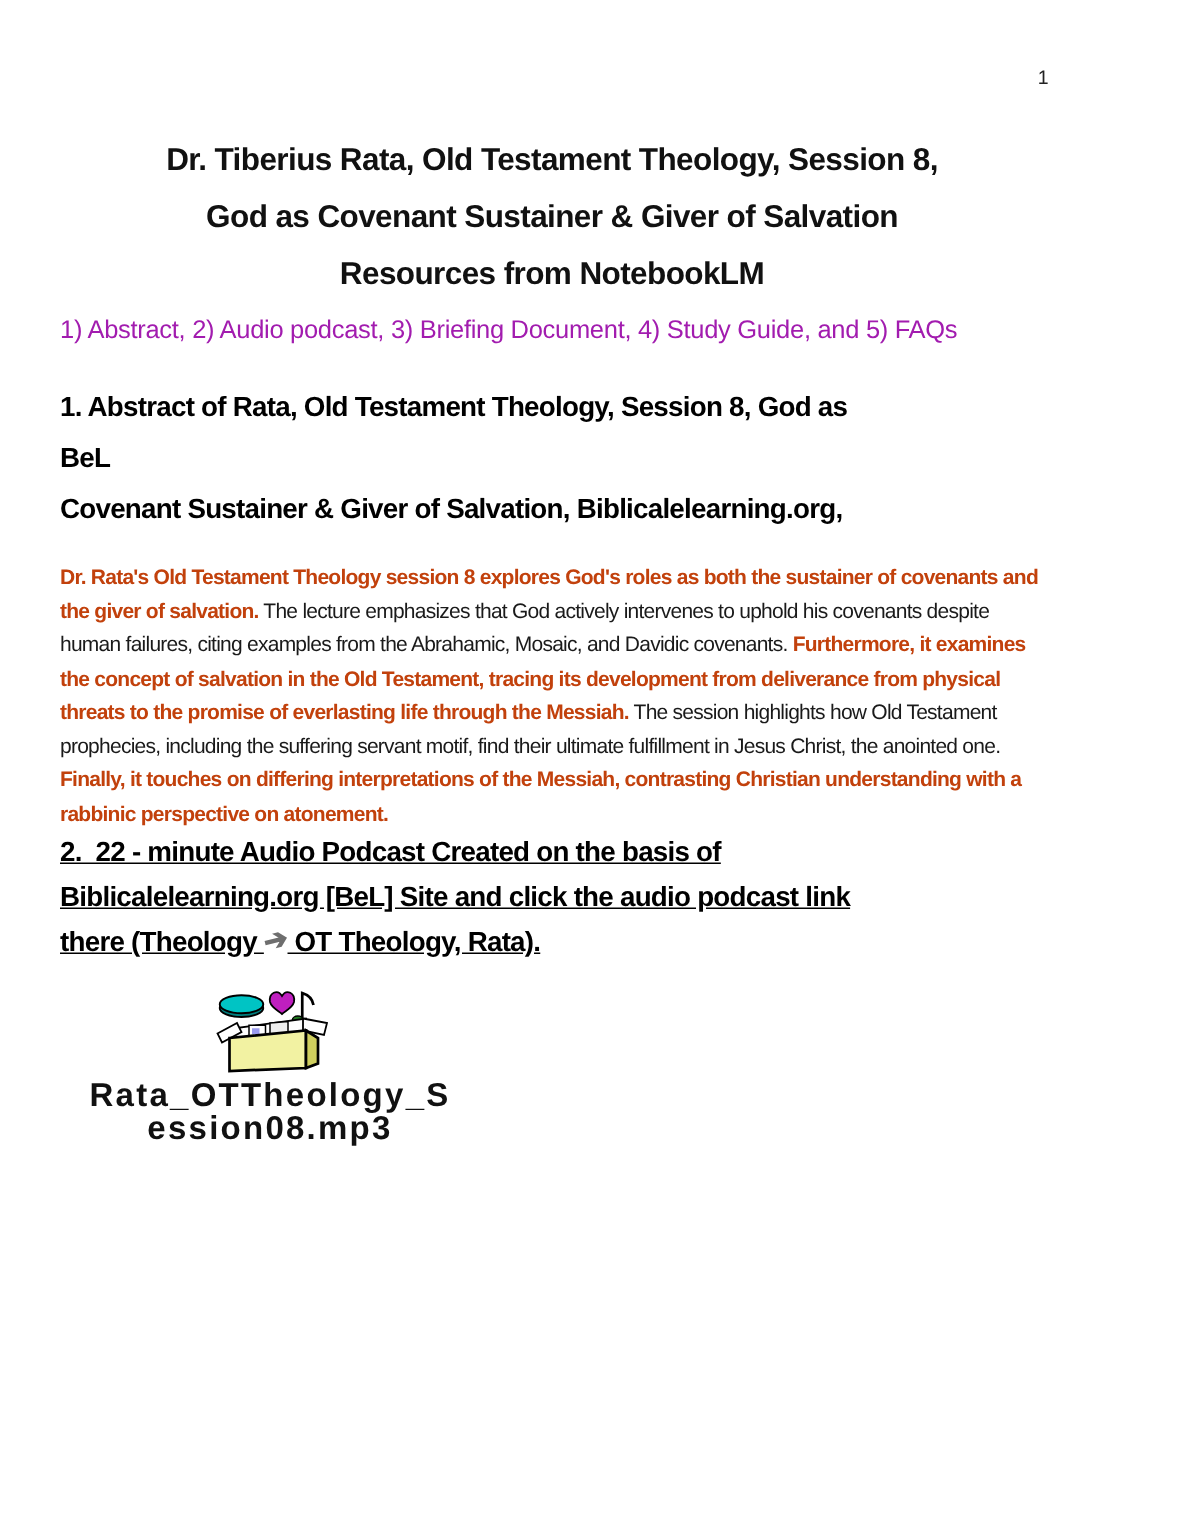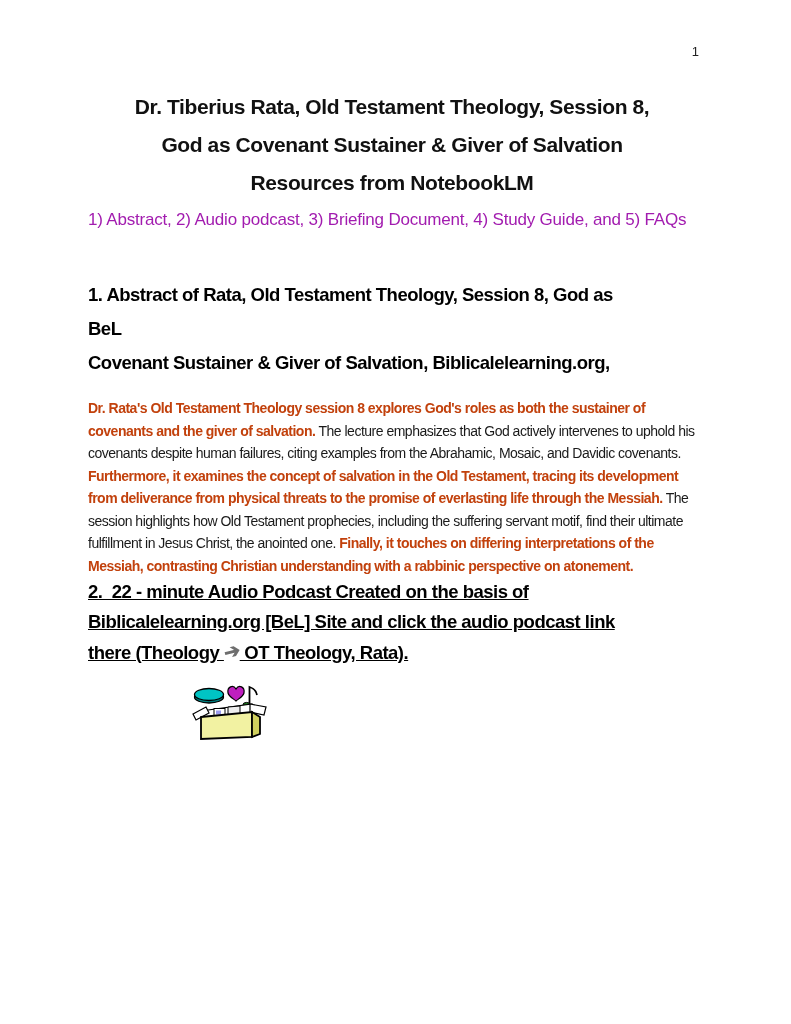--- a/index.html
+++ b/index.html
@@ -12,21 +12,21 @@
     color: #1a1a1a;
     overflow: hidden;
   }
   .page-number {
     position: absolute;
     top: 44px;
     right: 92px;
     font-size: 13px;
     color: #222222;
   }
-  .content { padding: 88px 95px 0 88px; }
+  .content { padding: 88px 95px 0 40px; }
 
   .doc-title {
     margin: 0;
     text-align: center;
     font-weight: bold;
     font-size: 21px;
     line-height: 38px;
     letter-spacing: -0.4px;
     color: #111111;
   }
@@ -40,21 +40,21 @@
   }
 
   .heading {
     margin: 0;
     font-weight: bold;
     font-size: 18.5px;
     letter-spacing: -0.5px;
     color: #000000;
   }
   .heading .line { white-space: pre; }
-  .sec1 { margin-top: 48px; line-height: 34px; }
+  .sec1 { margin-top: 24px; line-height: 34px; }
   .sec2 { line-height: 30px; text-decoration: underline; }
 
   .abstract {
     margin: 17px 0 0 0;
     font-size: 14px;
     line-height: 22.5px;
     letter-spacing: -0.5px;
     color: #1a1a1a;
   }
   .abstract .seg.bold { font-weight: bold; color: #c2410c; }
@@ -135,16 +135,20 @@
         <polygon points="5,32 18,25 21,31 8,38" fill="#ffffff" stroke="#000000" stroke-width="1.2"></polygon>
         <polygon points="62,22 78,25 76,33 62,30" fill="#ffffff" stroke="#000000" stroke-width="1.2"></polygon>
 
         <rect x="26" y="26.5" width="11" height="8" fill="#ffffff" stroke="#000000" stroke-width="1"></rect>
         <rect x="28" y="28.5" width="5" height="4" fill="#9a9aee"></rect>
         <polygon points="40,25 52,24 52,32 40,33" fill="#efefef" stroke="#000000" stroke-width="1"></polygon>
 
         <polygon points="13,35 64,30 64,55 13,57" fill="#f2f2a2" stroke="#000000" stroke-width="1.8"></polygon>
         <polygon points="64,30 72,35 72,52 64,55" fill="#cfcf5e" stroke="#000000" stroke-width="1.8"></polygon>
       </svg>
+      <div class="caption">
+          <div class="line">Rata_OTTheology_S</div>
+          <div class="line">ession08.mp3</div>
+        </div>
     </div>
 
   </div>
 </div>
 
 </body></html>

